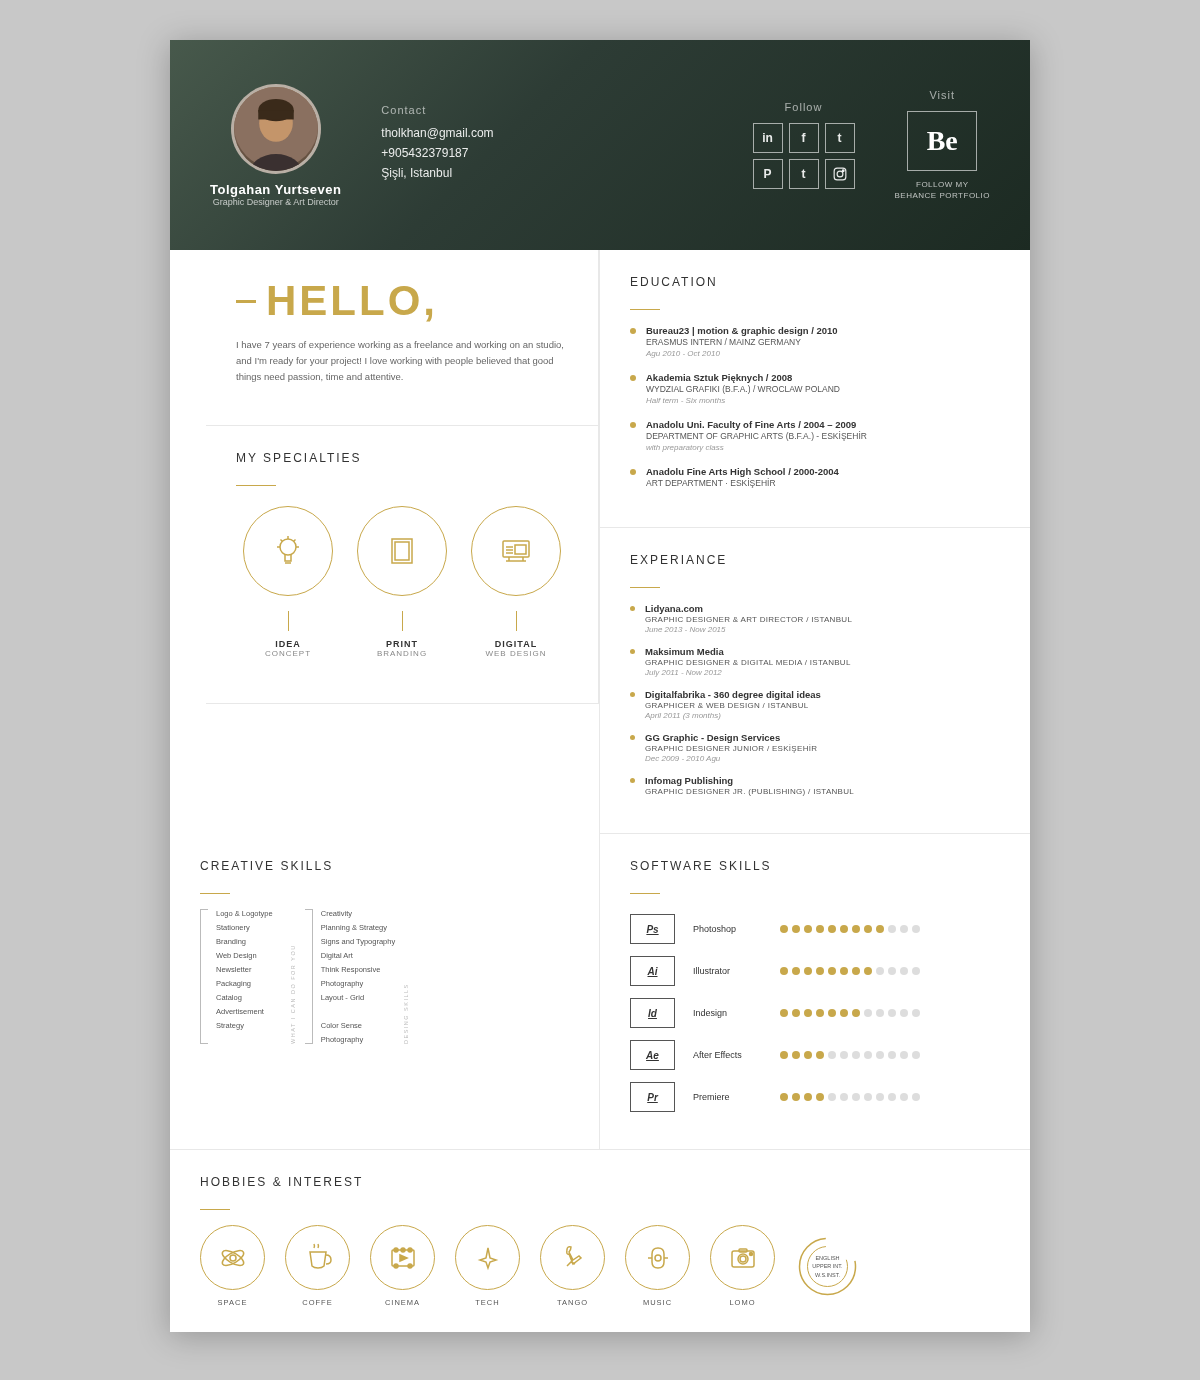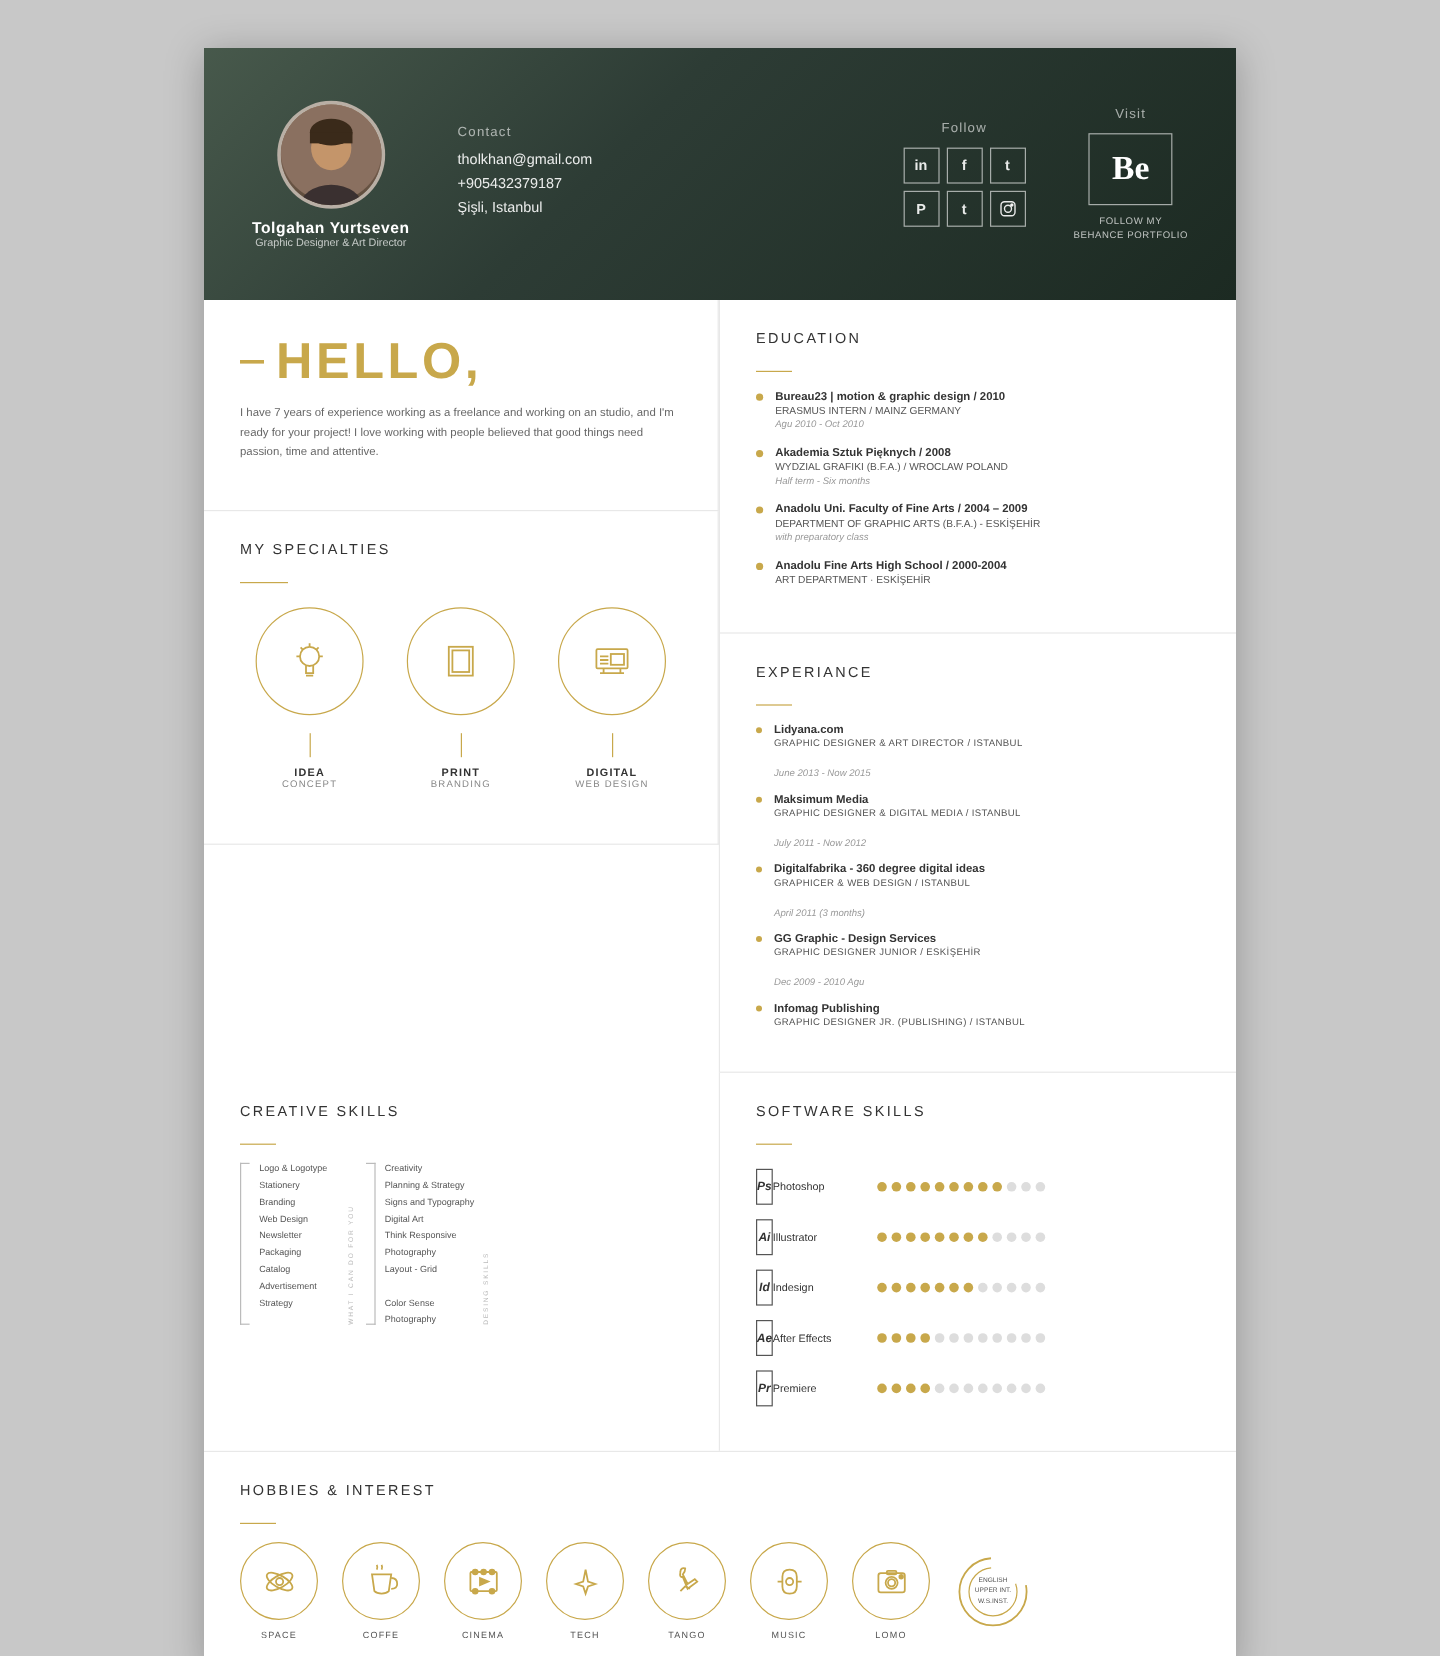--- a/index.html
+++ b/index.html
@@ -304,21 +304,21 @@
       font-size: 8px;
       color: #555;
       text-transform: uppercase;
       margin-top: 1px;
       letter-spacing: 0.3px;
     }
     .exp-date {
       font-size: 8px;
       color: #999;
       font-style: italic;
-      margin-top: 16px;
+      margin-top: 1px;
     }
     
     .skills-row {
       display: grid;
       grid-template-columns: 1fr 1fr;
       border-bottom: 1px solid #e8e8e8;
     }
     .creative-skills {
       padding: 25px 30px;
       border-right: 1px solid #e8e8e8;
@@ -326,32 +326,33 @@
     .software-skills {
       padding: 25px 30px;
     }
     
     .sw-item {
       display: flex;
       align-items: center;
       margin-bottom: 12px;
     }
     .sw-icon {
-      width: 14px;
+      width: 45px;
       height: 30px;
       border: 1.5px solid #555;
       display: flex;
       align-items: center;
       justify-content: center;
       font-size: 10px;
       font-weight: bold;
       color: #333;
-      margin-right: 0;
+      margin-right: 18px;
       flex-shrink: 0;
       font-style: italic;
+      text-decoration: underline;
     }
     .sw-name {
       font-size: 9px;
       color: #333;
       width: 87px;
       flex-shrink: 0;
     }
     .sw-dots {
       display: flex;
       gap: 4px;
@@ -399,20 +400,21 @@
       color: #555;
       text-align: center;
     }
     
     .two-col-wrapper {
       display: grid;
       grid-template-columns: 1fr 1fr;
     }
     .left-panels {
       border-right: 1px solid #e8e8e8;
+      padding-left: 36px;
     }
   </style>
 </head>
 <body>
 
 <div class="resume">
 
   <div class="header">
     <div class="header-bg"></div>
     <div class="header-content">

